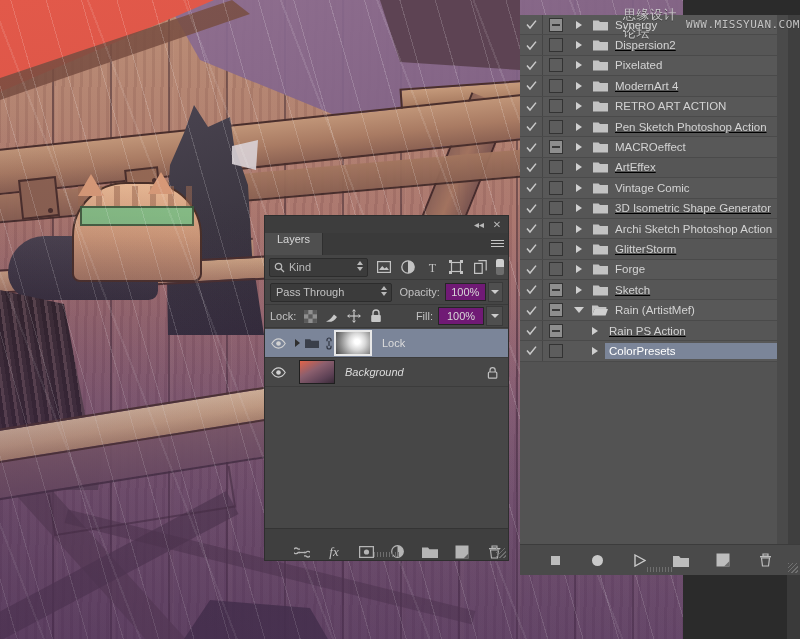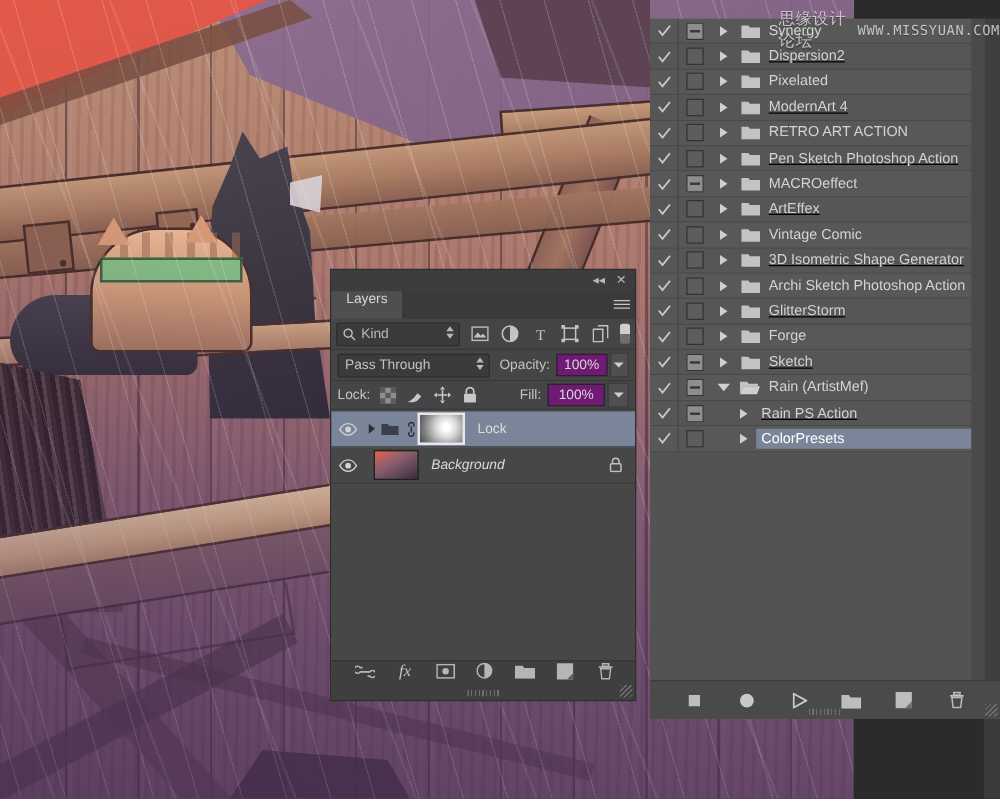--- a/index.html
+++ b/index.html
@@ -180,21 +180,21 @@
   .link-ico{width:12px;display:flex;align-items:center;justify-content:center;}
   .mask-thumb{width:34px;height:22px;border:2px solid #e8e8e8;margin-left:1px;
       background:radial-gradient(circle at 62% 44%,#ffffff 10%,#d8d8d8 34%,#8a8a8a 68%,#4a4a4a 100%);cursor:pointer;}
   .bg-thumb{width:34px;height:22px;border:1px solid #1f1f1f;margin-left:8px;
       background:linear-gradient(150deg,#e2644a 0%,#8b5f6e 40%,#5e4256 75%,#3a2b38 100%);cursor:pointer;}
   .layer-name{font-size:11px;color:#dcdcdc;margin-left:10px;}
   .layer-name.italic{font-style:italic;}
   .row-lock{position:absolute;right:10px;top:7px;}
 
   .lp-footer{position:absolute;left:0;bottom:0;right:0;height:31px;background:#3f3f3f;
-      border-top:1px solid #343434;display:flex;align-items:flex-start;justify-content:flex-end;padding-right:16px;gap:16px;}
+      border-top:1px solid #343434;display:flex;align-items:flex-end;justify-content:flex-end;padding-right:6px;gap:16px;}
   .ft-ico{width:16px;height:16px;display:flex;align-items:center;justify-content:center;cursor:pointer;color:#b5b5b5;}
   .grip{position:absolute;left:50%;transform:translateX(-50%);bottom:3px;width:26px;height:5px;
       background:repeating-linear-gradient(90deg,#6e6e6e 0 1px,transparent 1px 3px);}
   .resize-corner{position:absolute;right:2px;bottom:2px;width:10px;height:10px;
       background:repeating-linear-gradient(135deg,#7a7a7a 0 1px,transparent 1px 3px);opacity:.8;}
 
   
   #actions-panel{position:absolute;left:520px;top:0;width:280px;height:560px;background:#535353;margin-top:15px;}
   #actions-list{position:absolute;left:0;top:0;width:268px;bottom:30px;overflow:hidden;}
   .act-row{height:19.4px;display:flex;align-items:center;border-bottom:1px solid #4a4a4a;background:#585858;}

